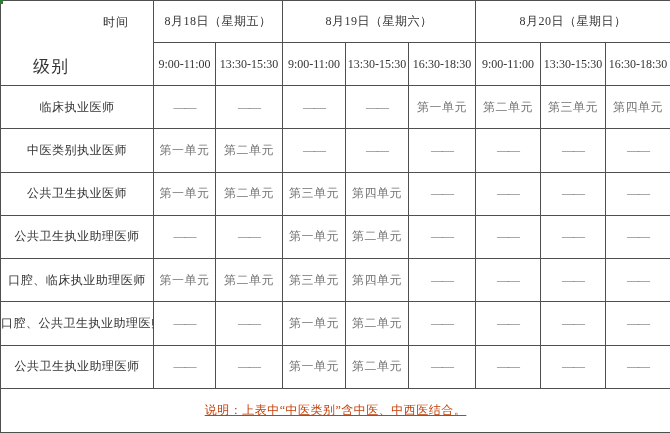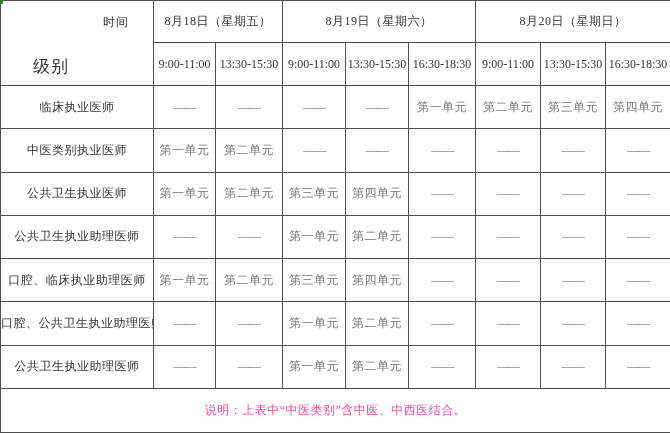--- a/index.html
+++ b/index.html
@@ -46,21 +46,21 @@
   th.corner-cell{position:relative;}
   .corner-top{
     position:absolute;top:13px;right:24px;font-size:12px;letter-spacing:1px;
   }
   .corner-bottom{
     position:absolute;bottom:7px;left:32px;font-size:17px;letter-spacing:1px;
   }
   td.row-label{font-size:12px;letter-spacing:0.5px;}
   td.unit-cell{font-size:12px;letter-spacing:0.5px;color:#737373;}
   td.dash-cell{color:var(--dash-color);letter-spacing:-1px;font-size:12px;}
-  td.footer-cell{font-size:12px;letter-spacing:0.5px;text-align:center;color:#ec4899;}
+  td.footer-cell{font-size:12px;letter-spacing:0.5px;text-align:center;color:#c2410c;text-decoration:underline;}
 </style>
 </head>
 <body>
 
 <div class="page">
   <div class="corner-artifact"></div>
   <table class="schedule">
     <colgroup>
       <col style="width:153px">
       <col style="width:62px">

